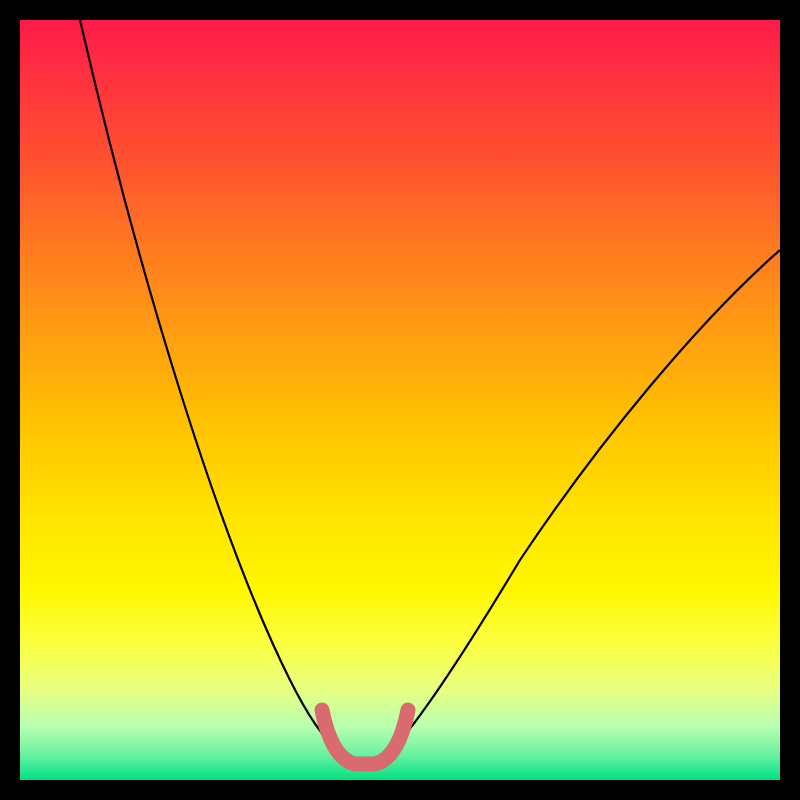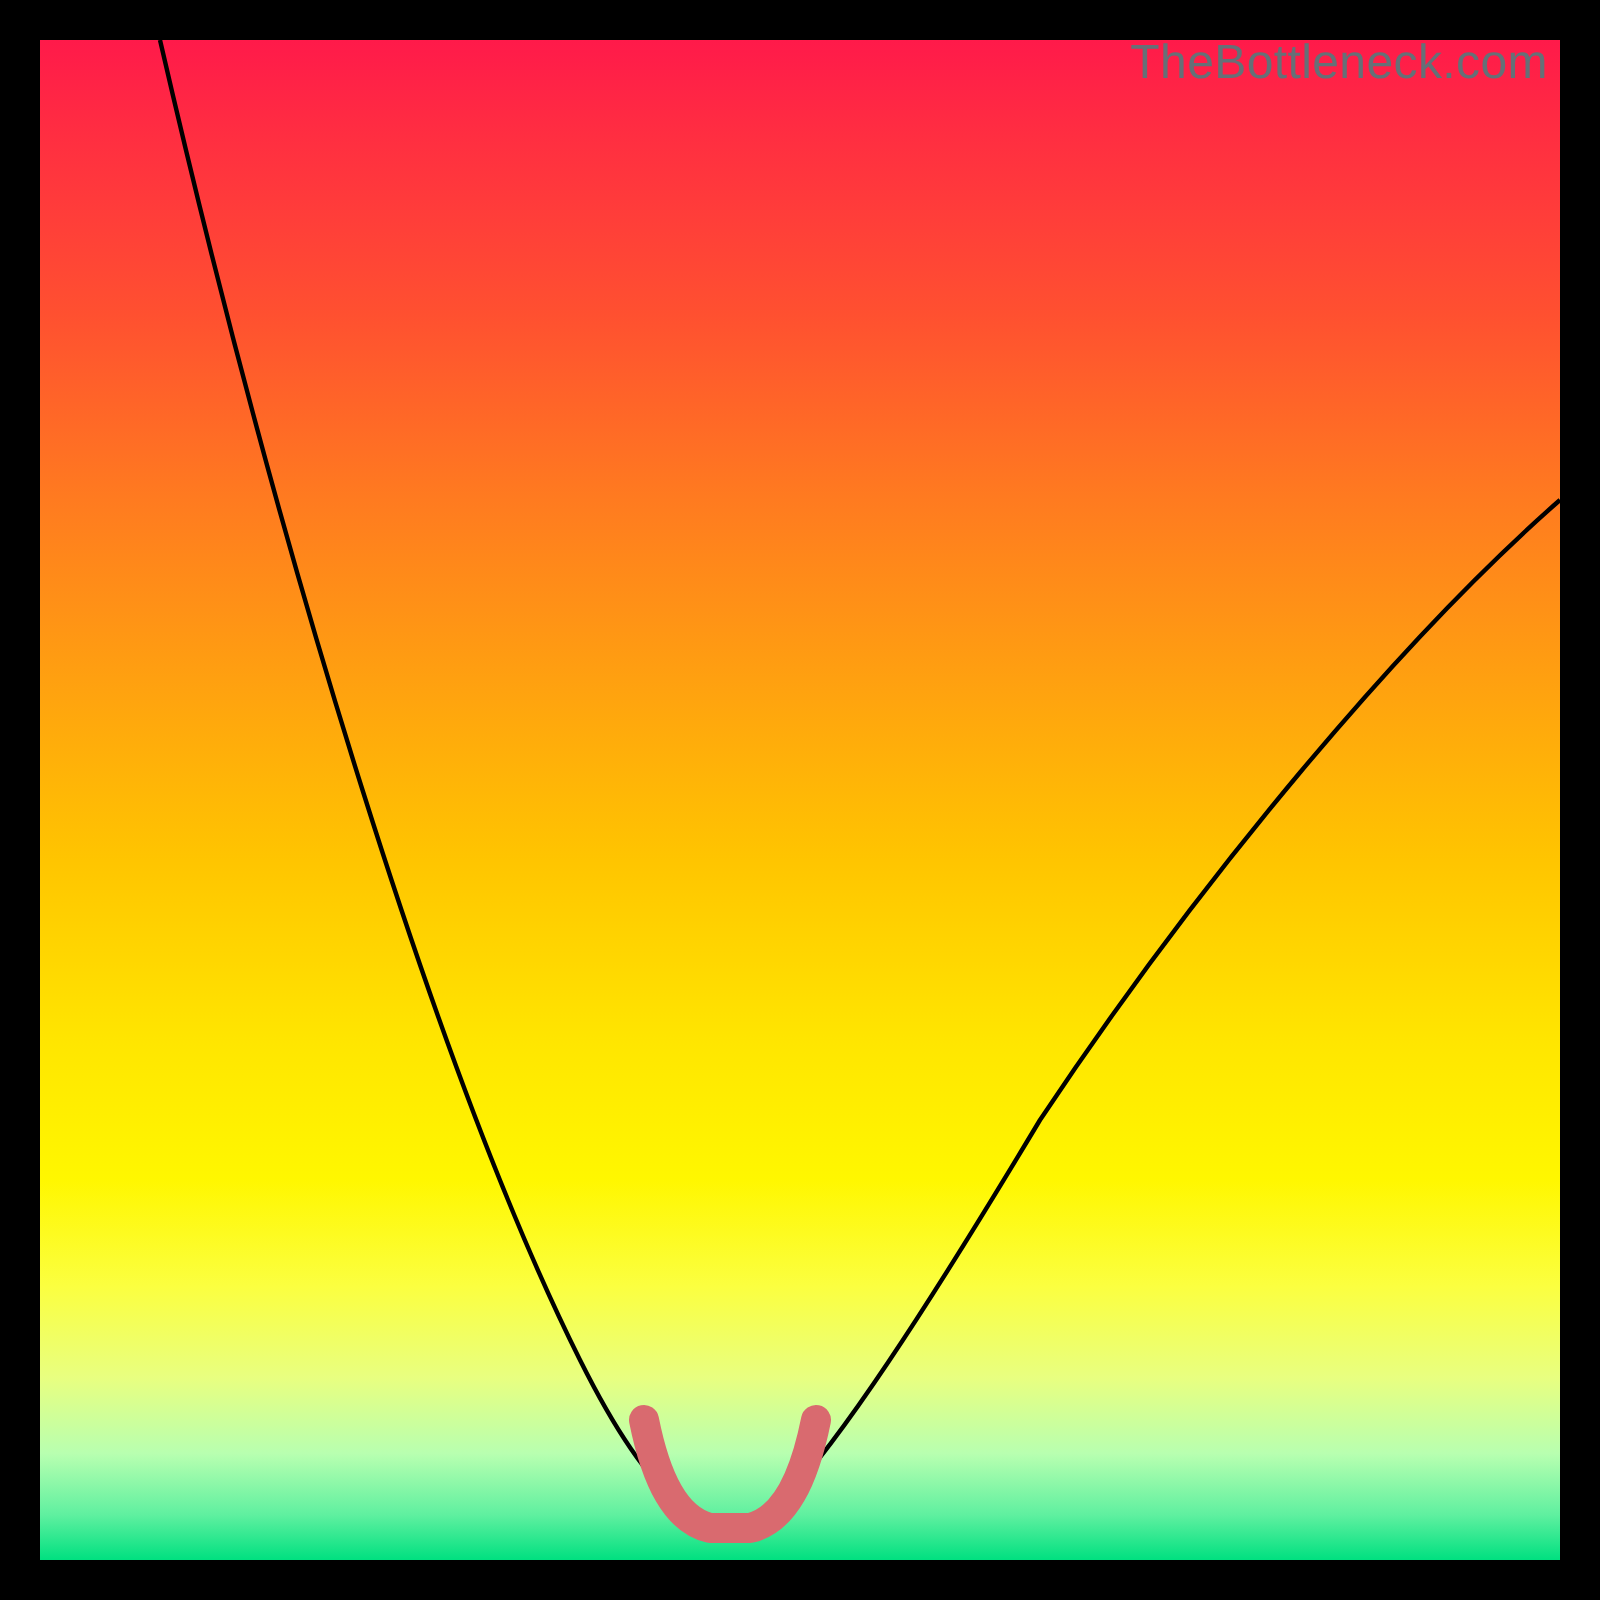--- a/index.html
+++ b/index.html
@@ -71,14 +71,13 @@
     <path d="M 372 730
          C 400 700, 440 640, 500 540
          C 580 420, 680 300, 760 230" fill="none" stroke="#000" stroke-width="2.2"></path>
 
     <path d="M 302 690
          C 308 720, 318 740, 335 744
          L 355 744
          C 372 740, 382 720, 388 690" fill="none" stroke="#d96a6f" stroke-width="15" stroke-linecap="round" stroke-linejoin="round"></path>
   </svg>
 
-  <div class="watermark">TheBottleneck.com</div>
 </div>
 
 </body></html>

